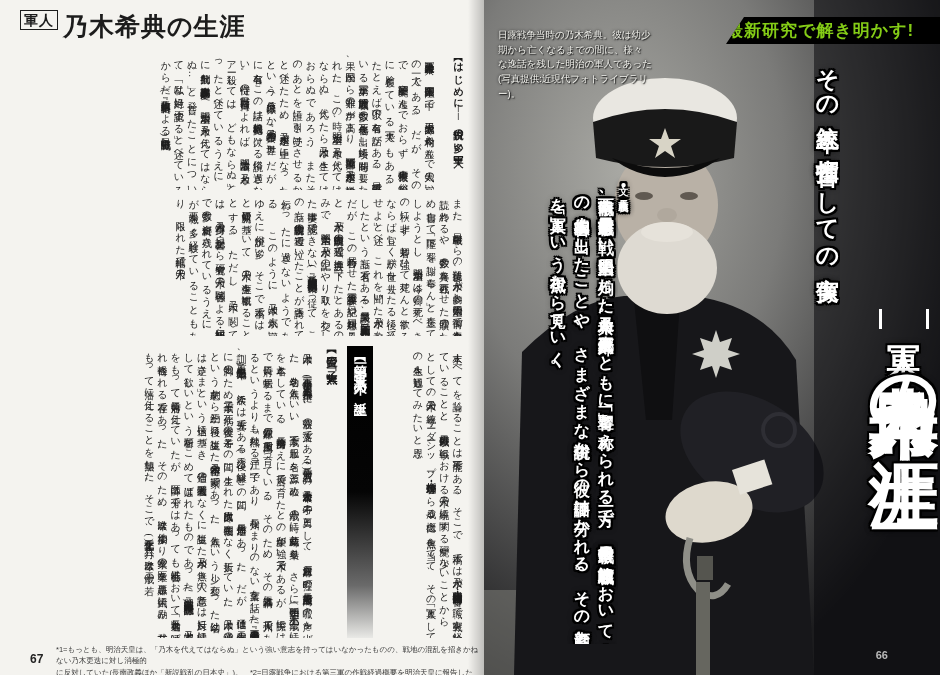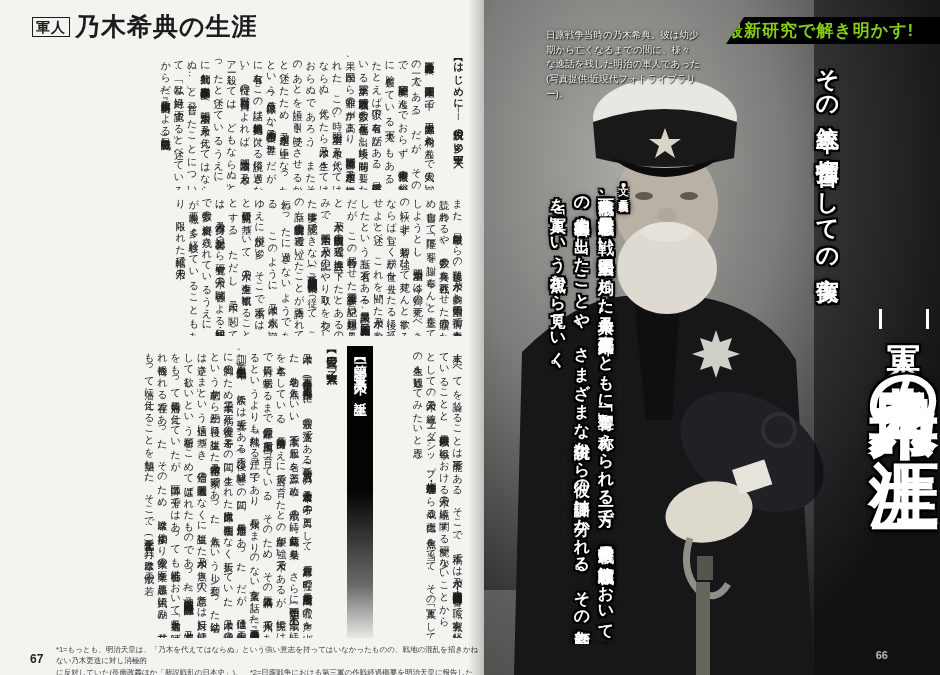--- a/index.html
+++ b/index.html
@@ -4,21 +4,21 @@
 <style>
   * { margin:0; padding:0; box-sizing:border-box; }
   html,body { width:940px; height:675px; overflow:hidden; background:#2a2a2a; }
   #spread { position:relative; width:940px; height:675px; font-family:"Liberation Serif","DejaVu Serif",serif; }
 
   
   #left-page { position:absolute; left:0; top:0; width:484px; height:675px; background:#f4f3ef; color:#1c1c1c; }
   #left-gutter-shadow { position:absolute; right:0; top:0; width:16px; height:100%;
       background:linear-gradient(to right, rgba(0,0,0,0), rgba(0,0,0,0.22)); pointer-events:none; }
 
-  .lp-header { position:absolute; top:10px; left:32px; display:flex; align-items:center; gap:5px; }
+  .lp-header { position:absolute; top:10px; left:20px; display:flex; align-items:flex-start; gap:5px; }
   .lp-header .tagbox { font:700 14px/1 "Liberation Sans",sans-serif; border:1.5px solid #1c1c1c; padding:2px 3px; letter-spacing:1px; }
   .lp-header .htitle { font-weight:700; font-size:25px; letter-spacing:1px; font-family:"Liberation Serif","DejaVu Serif",serif; }
 
   .vtext { writing-mode:vertical-rl; text-orientation:mixed; }
 
   .band { position:absolute; left:20px; width:444px; display:flex; flex-direction:row-reverse; overflow:hidden; }
   #band1 { top:54px;  height:136px; }
   #band2 { top:192px; height:144px; }
   #band3 { top:346px; height:292px; }
 
@@ -41,21 +41,21 @@
   
   #right-page { position:absolute; left:484px; top:0; width:456px; height:675px; overflow:hidden;
       background:linear-gradient(118deg,#a3a39e 0%, #90908b 22%, #6b6b6c 45%, #2e2e31 72%, #101012 95%); }
   #photo-svg { position:absolute; left:0; top:0; width:456px; height:675px; }
 
   #banner { position:absolute; top:17px; right:0; width:214px; height:27px; background:#000;
       clip-path:polygon(18px 0, 100% 0, 100% 100%, 0 100%);
       color:#84cc16; font:700 17px/27px "Liberation Sans",sans-serif; text-align:left; letter-spacing:1px; }
 
   #photo-caption { position:absolute; left:14px; top:28px; width:154px; font:400 9.5px/1.55 "Liberation Sans",sans-serif;
-      color:#f4f4ef; text-shadow:0 0 3px rgba(0,0,0,.9), 1px 1px 1px rgba(0,0,0,.8);margin-left:48px; }
+      color:#f4f4ef; text-shadow:0 0 3px rgba(0,0,0,.9), 1px 1px 1px rgba(0,0,0,.8); }
 
   .outline-w { color:#fff;
       text-shadow:-2px -2px 0 #000, 2px -2px 0 #000, -2px 2px 0 #000, 2px 2px 0 #000,
                   0 -2px 0 #000, 0 2px 0 #000, -2px 0 0 #000, 2px 0 0 #000, 0 0 6px rgba(0,0,0,.85); }
 
   #credit { position:absolute; left:132px; top:178px; height:80px; font:700 10px/1.4 "Liberation Sans",sans-serif; letter-spacing:1px; }
 
   #lead { position:absolute; left:12px; top:186px; width:122px; height:458px; overflow:hidden;
       font:700 16px/1.5 "Liberation Sans",sans-serif; letter-spacing:0.5px; }
 

